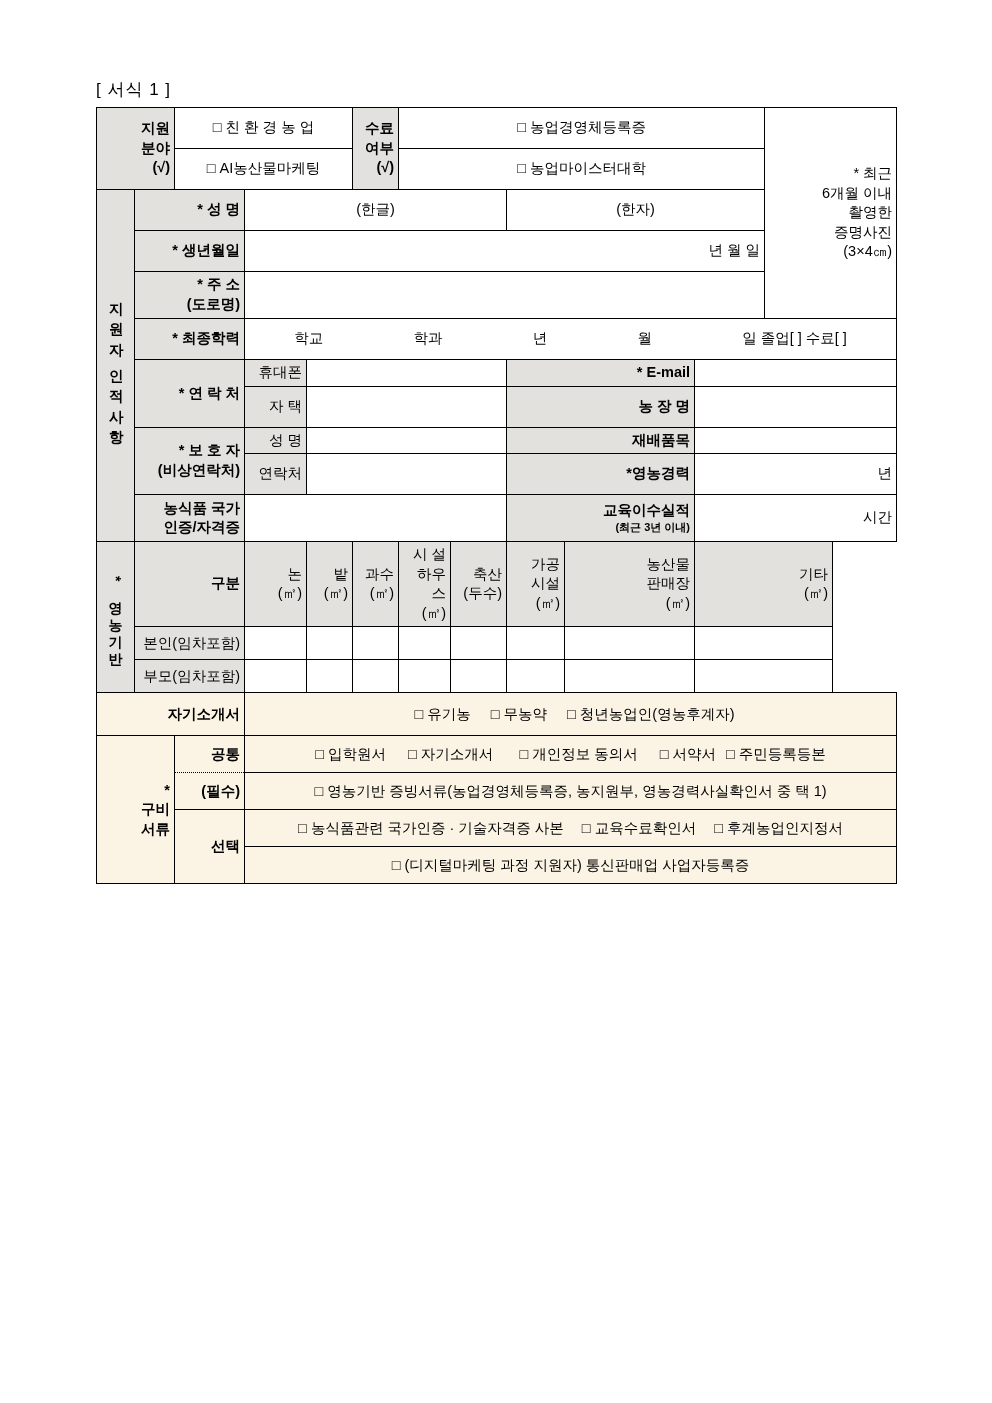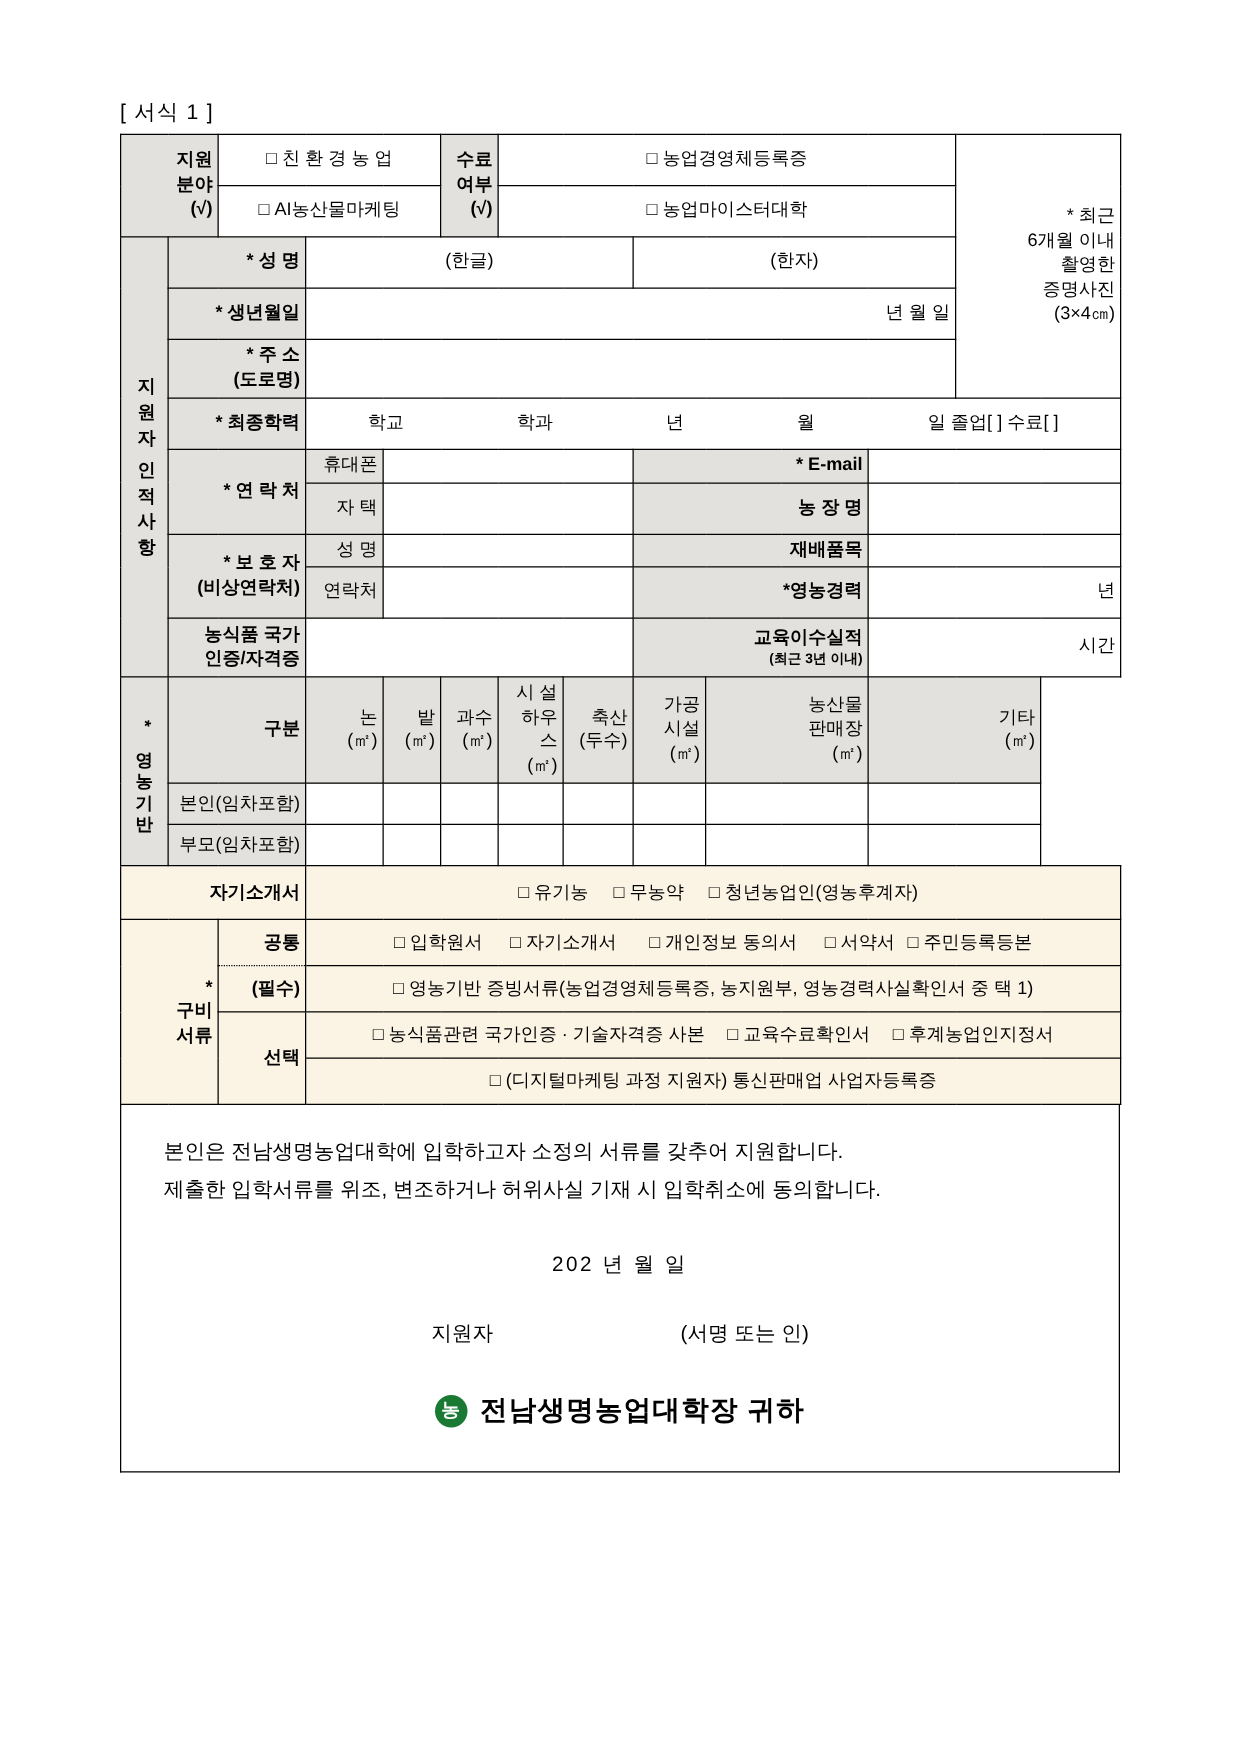--- a/index.html
+++ b/index.html
@@ -370,30 +370,14 @@
       </td>
     </tr>
     <tr>
       <td class="l cream" colspan="11" style="height:30px">
         <span><span class="chk">□</span><span>(디지털마케팅 과정 지원자) 통신판매업 사업자등록증</span></span>
       </td>
     </tr>
   </tbody>
     </table>
 
-  <div class="statement">
-    <div class="stmt-line">본인은 전남생명농업대학에 입학하고자 소정의 서류를 갖추어 지원합니다.</div>
-    <div class="stmt-line">제출한 입학서류를 위조, 변조하거나 허위사실 기재 시 입학취소에 동의합니다.</div>
-
-    <div class="date-line">202   년        월        일</div>
-
-    <div class="sign-line">
-      <span>지원자</span>
-      <span>(서명 또는 인)</span>
-    </div>
-
-    <div class="recipient">
-      <span class="emblem">농</span>
-      <span>전남생명농업대학장  귀하</span>
-    </div>
-  </div>
 
 </div>
 
 </body></html>

